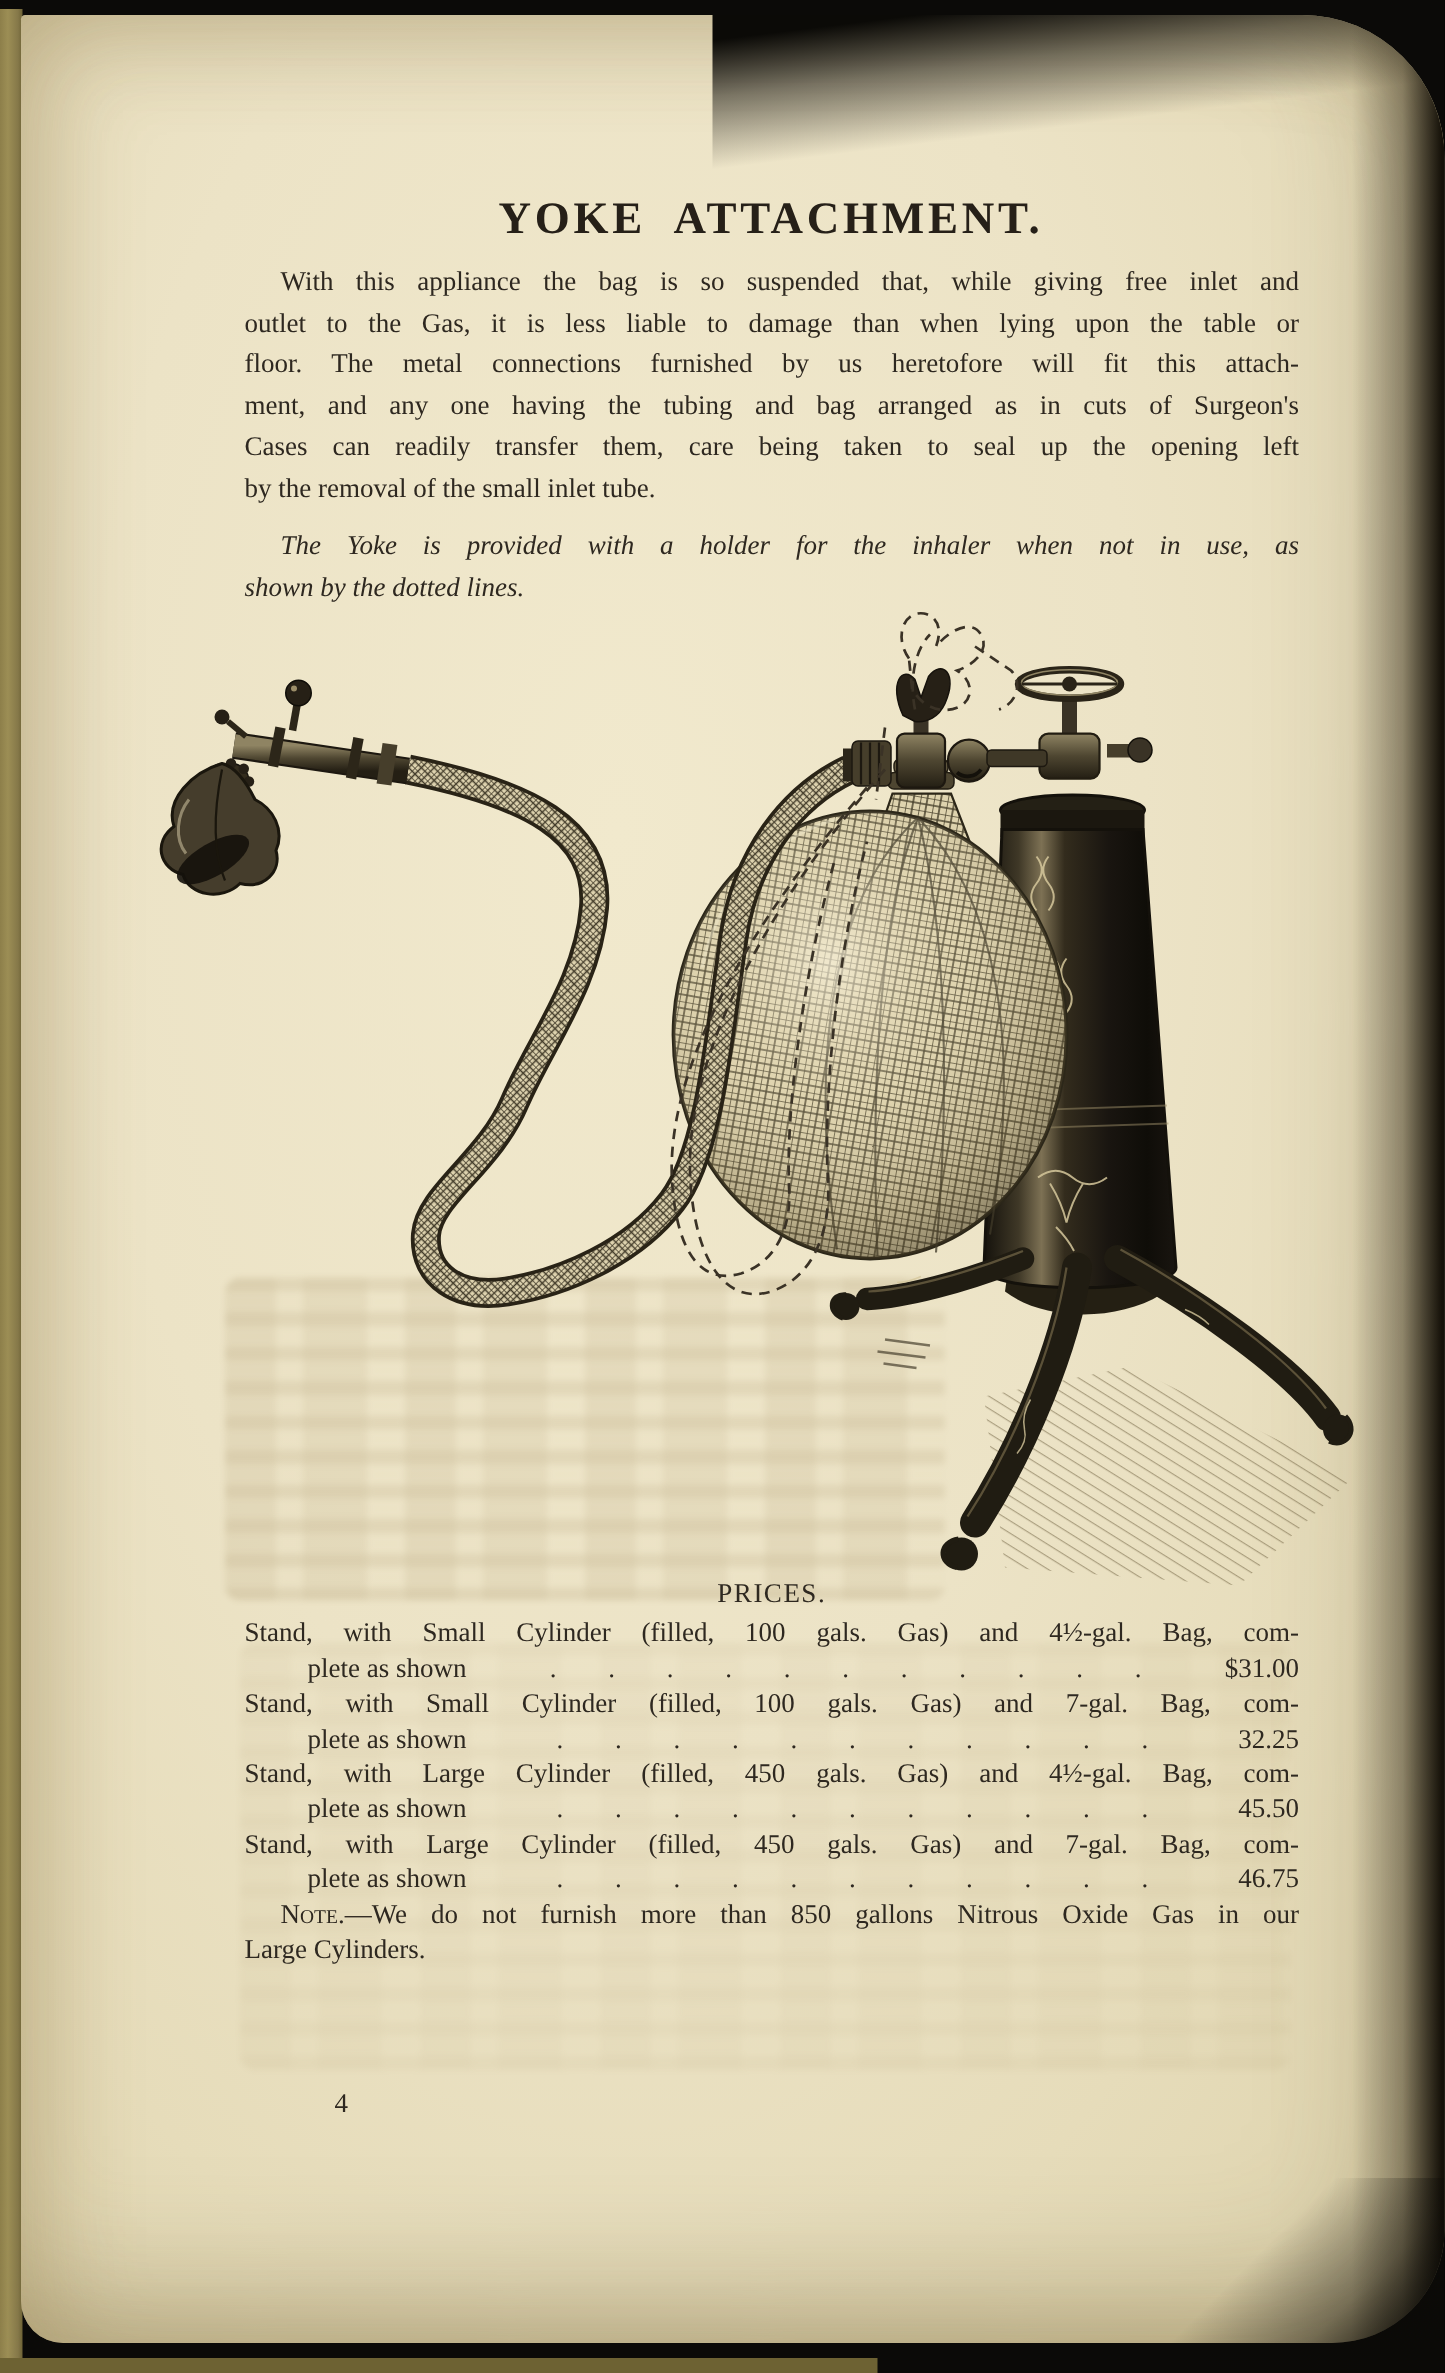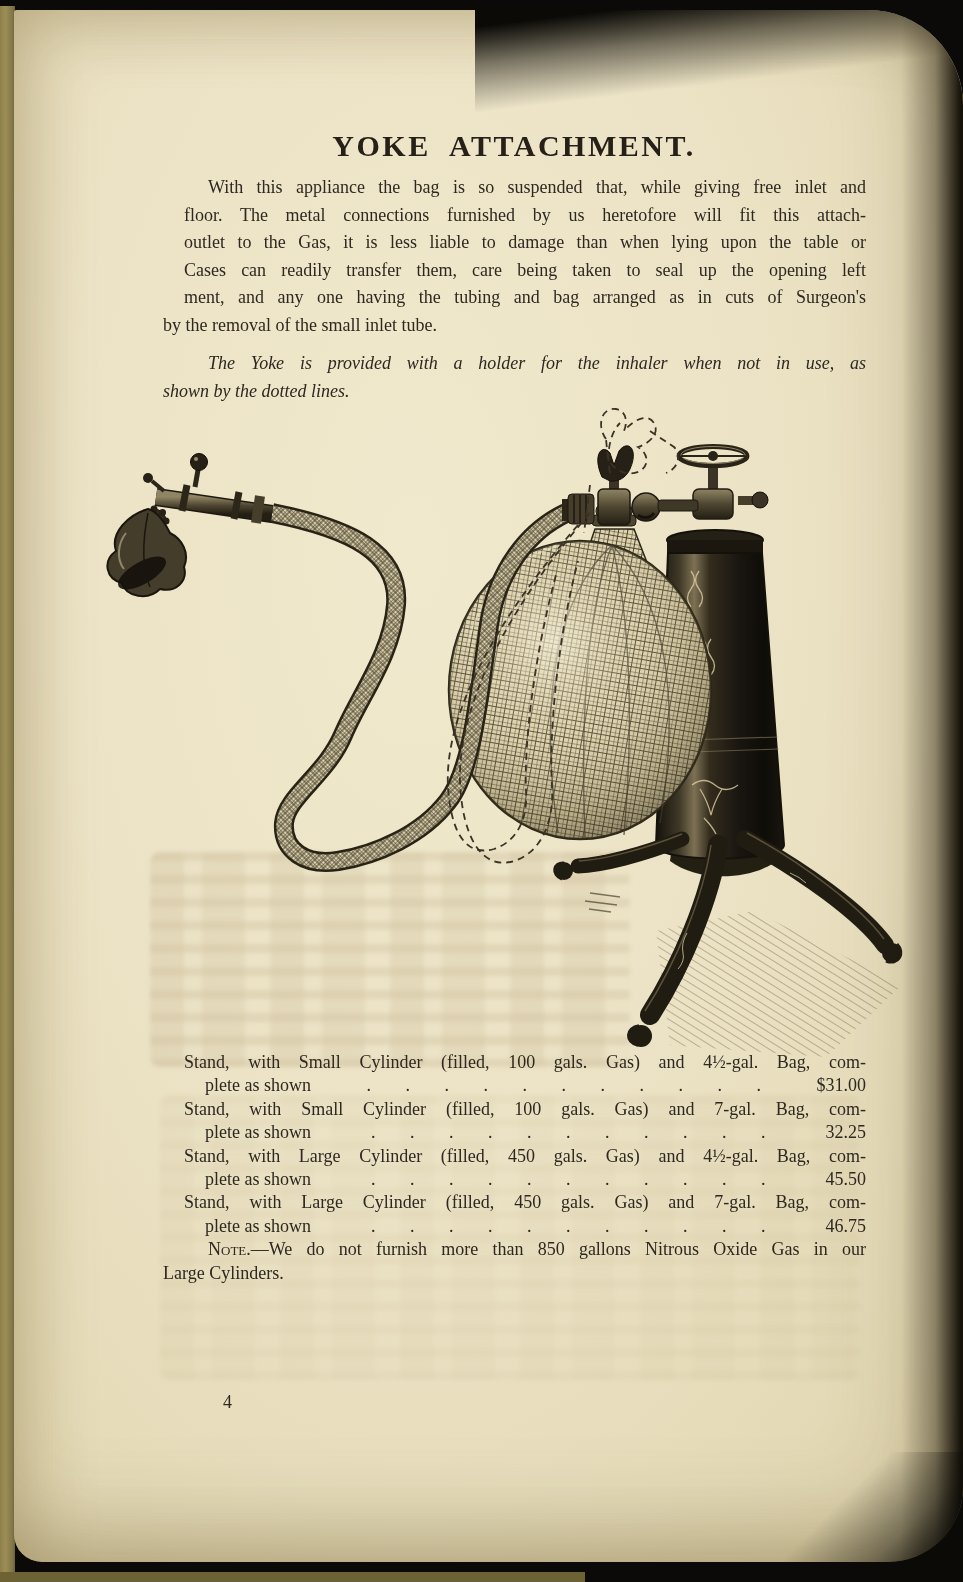--- a/index.html
+++ b/index.html
@@ -17,21 +17,21 @@
          background:linear-gradient(173deg,#0b0a07 13%, rgba(11,10,7,.5) 30%, rgba(11,10,7,0) 52%);pointer-events:none;}
   .paper::after{content:"";position:absolute;top:0;right:0;width:62px;height:100%;z-index:6;
          background:linear-gradient(to right, rgba(30,24,14,0), rgba(30,24,14,.35) 55%, #151109 97%);pointer-events:none;}
   .corner-br{position:absolute;right:0;bottom:0;width:240px;height:130px;z-index:6;
          background:linear-gradient(315deg,#0b0a07 8%, rgba(11,10,7,.4) 30%, rgba(11,10,7,0) 55%);pointer-events:none;}
   .ink{color:#2e2820;}
   .page-title{position:absolute;left:149px;top:119px;width:702px;z-index:2;text-align:center;
          font-size:30px;font-weight:bold;letter-spacing:2.5px;word-spacing:10px;color:#262018;}
   .para{position:absolute;left:149px;width:703px;z-index:2;font-size:18px;line-height:27.6px;}
   .p1{top:164px;} .p2{top:340px;font-style:italic;}
-  .jl{text-align:justify;text-align-last:justify;margin-left:21px;}
+  .jl{text-align:justify;text-align-last:justify;}
   .jl-last{text-align:center;text-align-last:left;}
   .ind{text-indent:24px;}
   .figure{position:absolute;left:76px;top:383px;width:820px;height:695px;z-index:2;}
   .prices{position:absolute;left:149px;top:1041px;width:703px;z-index:2;font-size:18px;line-height:23.4px;}
   .prices-heading{text-align:center;margin-bottom:3px;letter-spacing:1px;}
   .prow{display:flex;align-items:flex-start;}
   .cont{padding-left:42px;white-space:nowrap;}
   .leader{flex:1;overflow:hidden;white-space:nowrap;text-align:center;word-spacing:30px;padding:0 8px;}
   .amount{white-space:nowrap;}
   .extra1{padding-left:24px;}
@@ -54,24 +54,24 @@
 
   <div class="paper">
 
     <div class="ghost g1"></div>
     <div class="ghost g2"></div>
 
     <div class="page-title">YOKE ATTACHMENT.</div>
 
     <div class="para p1 ink">
       <div class="jl ind">With this appliance the bag is so suspended that, while giving free inlet and</div>
+      <div class="jl">outlet to the Gas, it is less liable to damage than when lying upon the table or</div>
       <div class="jl">floor.  The metal connections furnished by us heretofore will fit this attach-</div>
-      <div class="jl">outlet to the Gas, it is less liable to damage than when lying upon the table or</div>
+      <div class="jl">ment, and any one having the tubing and bag arranged as in cuts of Surgeon's</div>
       <div class="jl">Cases can readily transfer them, care being taken to seal up the opening left</div>
-      <div class="jl">ment, and any one having the tubing and bag arranged as in cuts of Surgeon's</div>
       <div class="jl-last">by the removal of the small inlet tube.</div>
     </div>
 
     <div class="para p2 ink">
       <div class="jl ind">The Yoke is provided with a holder for the inhaler when not in use, as</div>
       <div class="jl-last">shown by the dotted lines.</div>
     </div>
 
     <div class="figure">
       <svg width="820" height="695" viewBox="0 0 820 695" xmlns="http://www.w3.org/2000/svg">
@@ -224,20 +224,21 @@
           <path d="M488 132 C405 228 354 322 358 394 C361 440 376 464 404 456 C426 449 438 427 436 398 C434 350 444 264 466 182"></path>
           <path d="M520 80 C516 60 520 40 530 30"></path>
           <path d="M516 46 C506 32 512 14 526 16 C536 18 538 28 534 38 C544 26 558 20 564 30 C570 40 560 50 548 54 C558 60 560 72 550 78 C538 84 524 78 518 66 Z"></path>
           <path d="M560 38 L584 54 C592 62 588 76 576 80"></path>
           <path d="M500 92 L494 140"></path>
         </g>
       </svg>
     </div>
 
     <div class="prices ink">
+      <div class="prices-heading">PRICES.</div>
 
       <div class="jl">Stand, with Small Cylinder (filled, 100 gals. Gas) and 4½-gal. Bag, com-</div>
       <div class="prow">
         <span class="cont">plete as shown</span>
         <span class="leader">. . . . . . . . . . .</span>
         <span class="amount">$31.00</span>
       </div>
 
       <div class="jl">Stand, with Small Cylinder (filled, 100 gals. Gas) and 7-gal. Bag, com-</div>
       <div class="prow">

